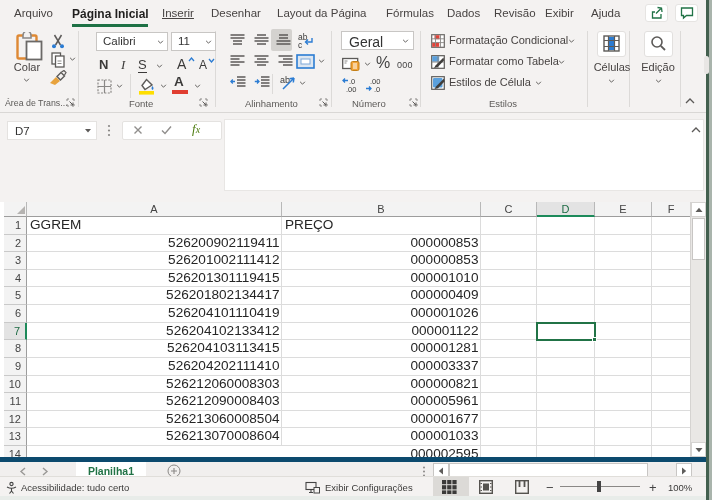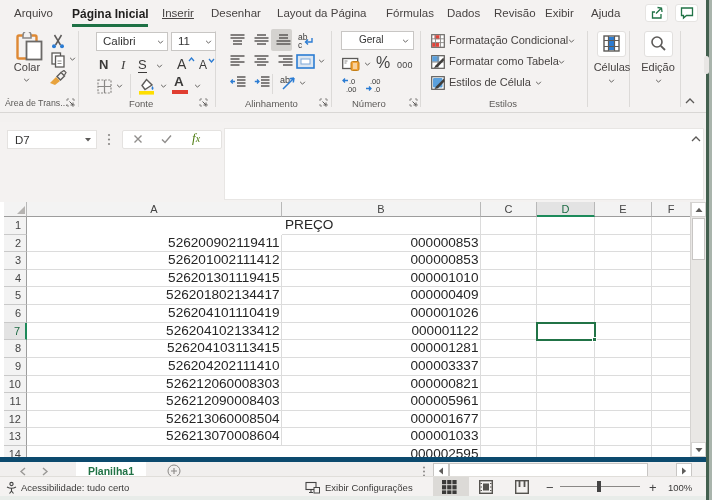--- a/index.html
+++ b/index.html
@@ -12,21 +12,21 @@
 .mtab { position:absolute; top:7px; font-size:11.5px; color:#474342; white-space:nowrap; }
 
 #ribbon { left:0; top:28px; width:706px; height:85px; background:#f4f2f1; border-bottom:1px solid #d9d7d5; }
 .gsep { position:absolute; top:3px; height:76px; width:1px; background:#dcdad8; }
 .glabel { position:absolute; top:70px; font-size:9.5px; color:#5c5a58; white-space:nowrap; }
 .launch { position:absolute; top:70px; width:9px; height:9px; }
 .wbtn { position:absolute; background:#fff; border:1px solid #e2e0de; border-radius:3px; }
 .ribtext { position:absolute; font-size:11px; color:#474342; white-space:nowrap; }
 .chev { position:absolute; width:7px; height:4px; }
 
-#fbar { left:0; top:122px; width:590px; height:89px; background:#f4f2f1; }
+#fbar { left:0; top:113px; width:590px; height:89px; background:#f4f2f1; }
 #namebox { position:absolute; left:7px; top:8px; width:90px; height:19px; background:#fff; border:1px solid #e4e2e0; font-size:11.5px; color:#333; padding:3px 0 0 7px; }
 #fxbox { position:absolute; left:122px; top:8px; width:100px; height:19px; background:#fff; border:1px solid #e4e2e0; border-radius:2px; }
 #finput { position:absolute; left:224px; top:6px; width:480px; height:72px; background:#fff; border:1px solid #e8e6e4; }
 
 #grid { left:0; top:202px; width:706px; height:255px; background:#fff; }
 .chead { position:absolute; top:0; height:15px; background:#f3f3f3; border-right:1px solid #b8b8b8; border-bottom:1px solid #9d9d9d; font-size:11px; color:#444; text-align:center; line-height:14px; }
 .rnum { border-bottom:1px solid #c9c9c9; border-right:1px solid #9d9d9d; background:#f3f3f3; font-size:11px; color:#444; text-align:right; padding-right:5px; line-height:16px; }
 .cell { border-bottom:1px solid #dcdcdc; border-right:1px solid #dcdcdc; font-size:13.6px; color:#262626; line-height:16.5px; white-space:nowrap; overflow:hidden; }
 .num { text-align:right; padding-right:1.5px; }
 .txt { text-align:left; padding-left:3px; }
@@ -210,21 +210,21 @@
   </svg>
   <svg class="chev" style="left:299px; top:53px;" viewBox="0 0 8 5">
       <path d="M1 1 L4 4 L7 1" stroke="#5c5a58" stroke-width="1.2" fill="none"></path>
     </svg>
   <div class="glabel" style="left:245px;">Alinhamento</div>
   <svg class="launch" style="left:319px;" viewBox="0 0 9 9">
       <path d="M1 3 V1 H3 M6 1 H8 V3 M8 6 V8 H6 M3 8 H1 V6" stroke="#8a8886" stroke-width="1" fill="none"></path>
       <path d="M3.5 3.5 L7 7 M7 4.5 V7 H4.5" stroke="#5c5a58" stroke-width="1" fill="none"></path>
     </svg>
 
-  <div class="abs" style="left:341px; top:3px; width:73px; height:19px; background:#fff; border:1px solid #c8c6c4; font-size:10px; color:#333; padding:2px 0 0 17px;">Geral</div>
+  <div class="abs" style="left:341px; top:3px; width:73px; height:19px; background:#fff; border:1px solid #c8c6c4; font-size:14px; color:#333; padding:2px 0 0 7px;">Geral</div>
   <svg class="chev" style="left:402px; top:11px;" viewBox="0 0 8 5">
       <path d="M1 1 L4 4 L7 1" stroke="#5c5a58" stroke-width="1.2" fill="none"></path>
     </svg>
   <svg class="abs" style="left:342px; top:29px;" width="19" height="14" viewBox="0 0 19 14">
     <rect x="0.7" y="1.5" width="15" height="10" fill="#fff" stroke="#5c5a58" stroke-width="1.3"></rect>
     <path d="M2.5 4 h3 M2.5 6 h2" stroke="#8a8886" stroke-width="1"></path>
     <rect x="9" y="4.5" width="8" height="9" rx="1.5" fill="#f1a33a" stroke="#c47f17" stroke-width="1"></rect>
     <path d="M11 7 h4 M11 9 h4 M11 11 h4" stroke="#fff" stroke-width="1"></path>
   </svg>
   <svg class="chev" style="left:364px; top:34px;" viewBox="0 0 8 5">
@@ -339,20 +339,21 @@
     </div>
   <div class="chead" style="left:27px; width:255px;">A</div>
   <div class="chead" style="left:282px; width:199px;">B</div>
   <div class="chead" style="left:481px; width:56px;">C</div>
   <div class="chead" style="left:537px; width:58px; background:#e3e3e3; color:#1d6b44; border-bottom:2px solid #1d8a5a;">D</div>
   <div class="chead" style="left:595px; width:57px;">E</div>
   <div class="chead" style="left:652px; width:38px; border-right:none;">F</div>
 
   <div id="rows" class="abs" style="left:0; top:15px; width:690px; height:240px; overflow:hidden;">
       <div class="rnum abs" style="left:4px; top:0.00px; width:23px; height:17.62px; ">1</div>
+      <div class="cell txt abs" style="left:27px; top:0.00px; width:255px; height:17.62px;">GGREM</div>
       <div class="cell txt abs" style="left:282px; top:0.00px; width:199px; height:17.62px;">PREÇO</div>
       <div class="cell abs" style="left:481px; top:0.00px; width:56px; height:17.62px;"></div>
       <div class="cell abs" style="left:537px; top:0.00px; width:58px; height:17.62px;"></div>
       <div class="cell abs" style="left:595px; top:0.00px; width:57px; height:17.62px;"></div>
       <div class="cell abs" style="left:652px; top:0.00px; width:38px; height:17.62px; border-right:none;"></div>
       <div class="rnum abs" style="left:4px; top:17.62px; width:23px; height:17.62px; ">2</div>
       <div class="cell num abs" style="left:27px; top:17.62px; width:255px; height:17.62px;">526200902119411</div>
       <div class="cell num abs" style="left:282px; top:17.62px; width:199px; height:17.62px;">000000853</div>
       <div class="cell abs" style="left:481px; top:17.62px; width:56px; height:17.62px;"></div>
       <div class="cell abs" style="left:537px; top:17.62px; width:58px; height:17.62px;"></div>

